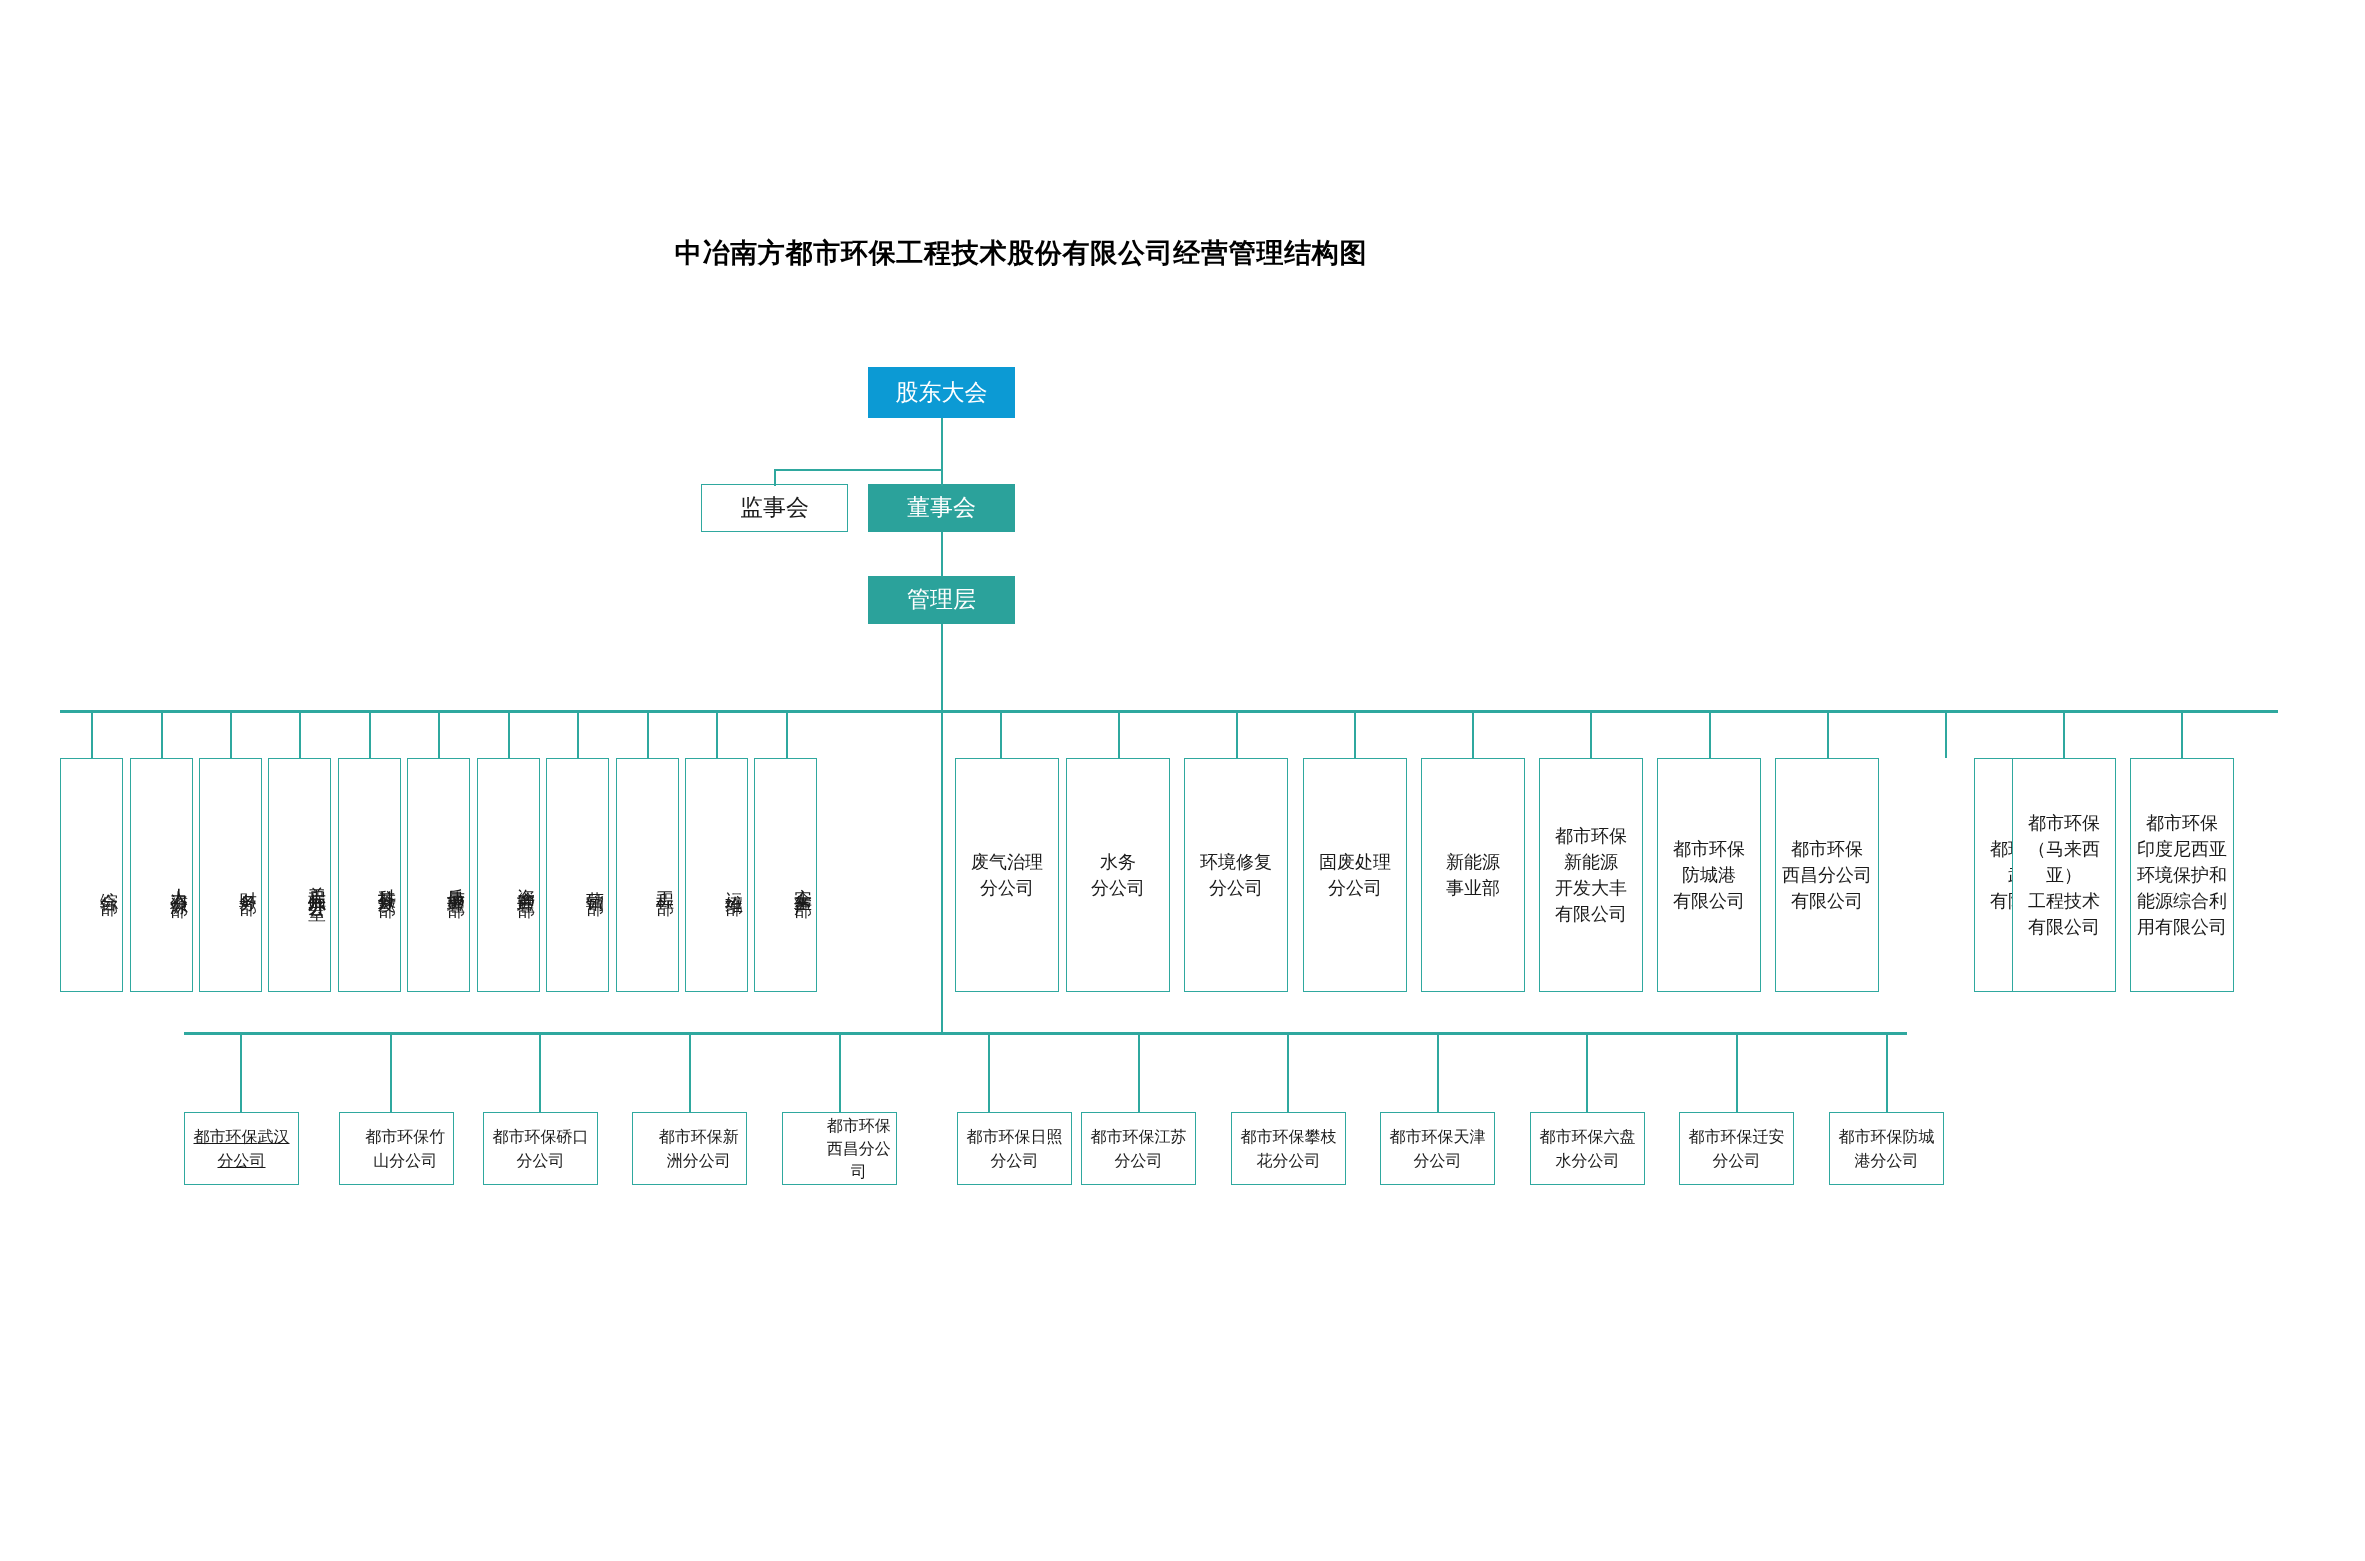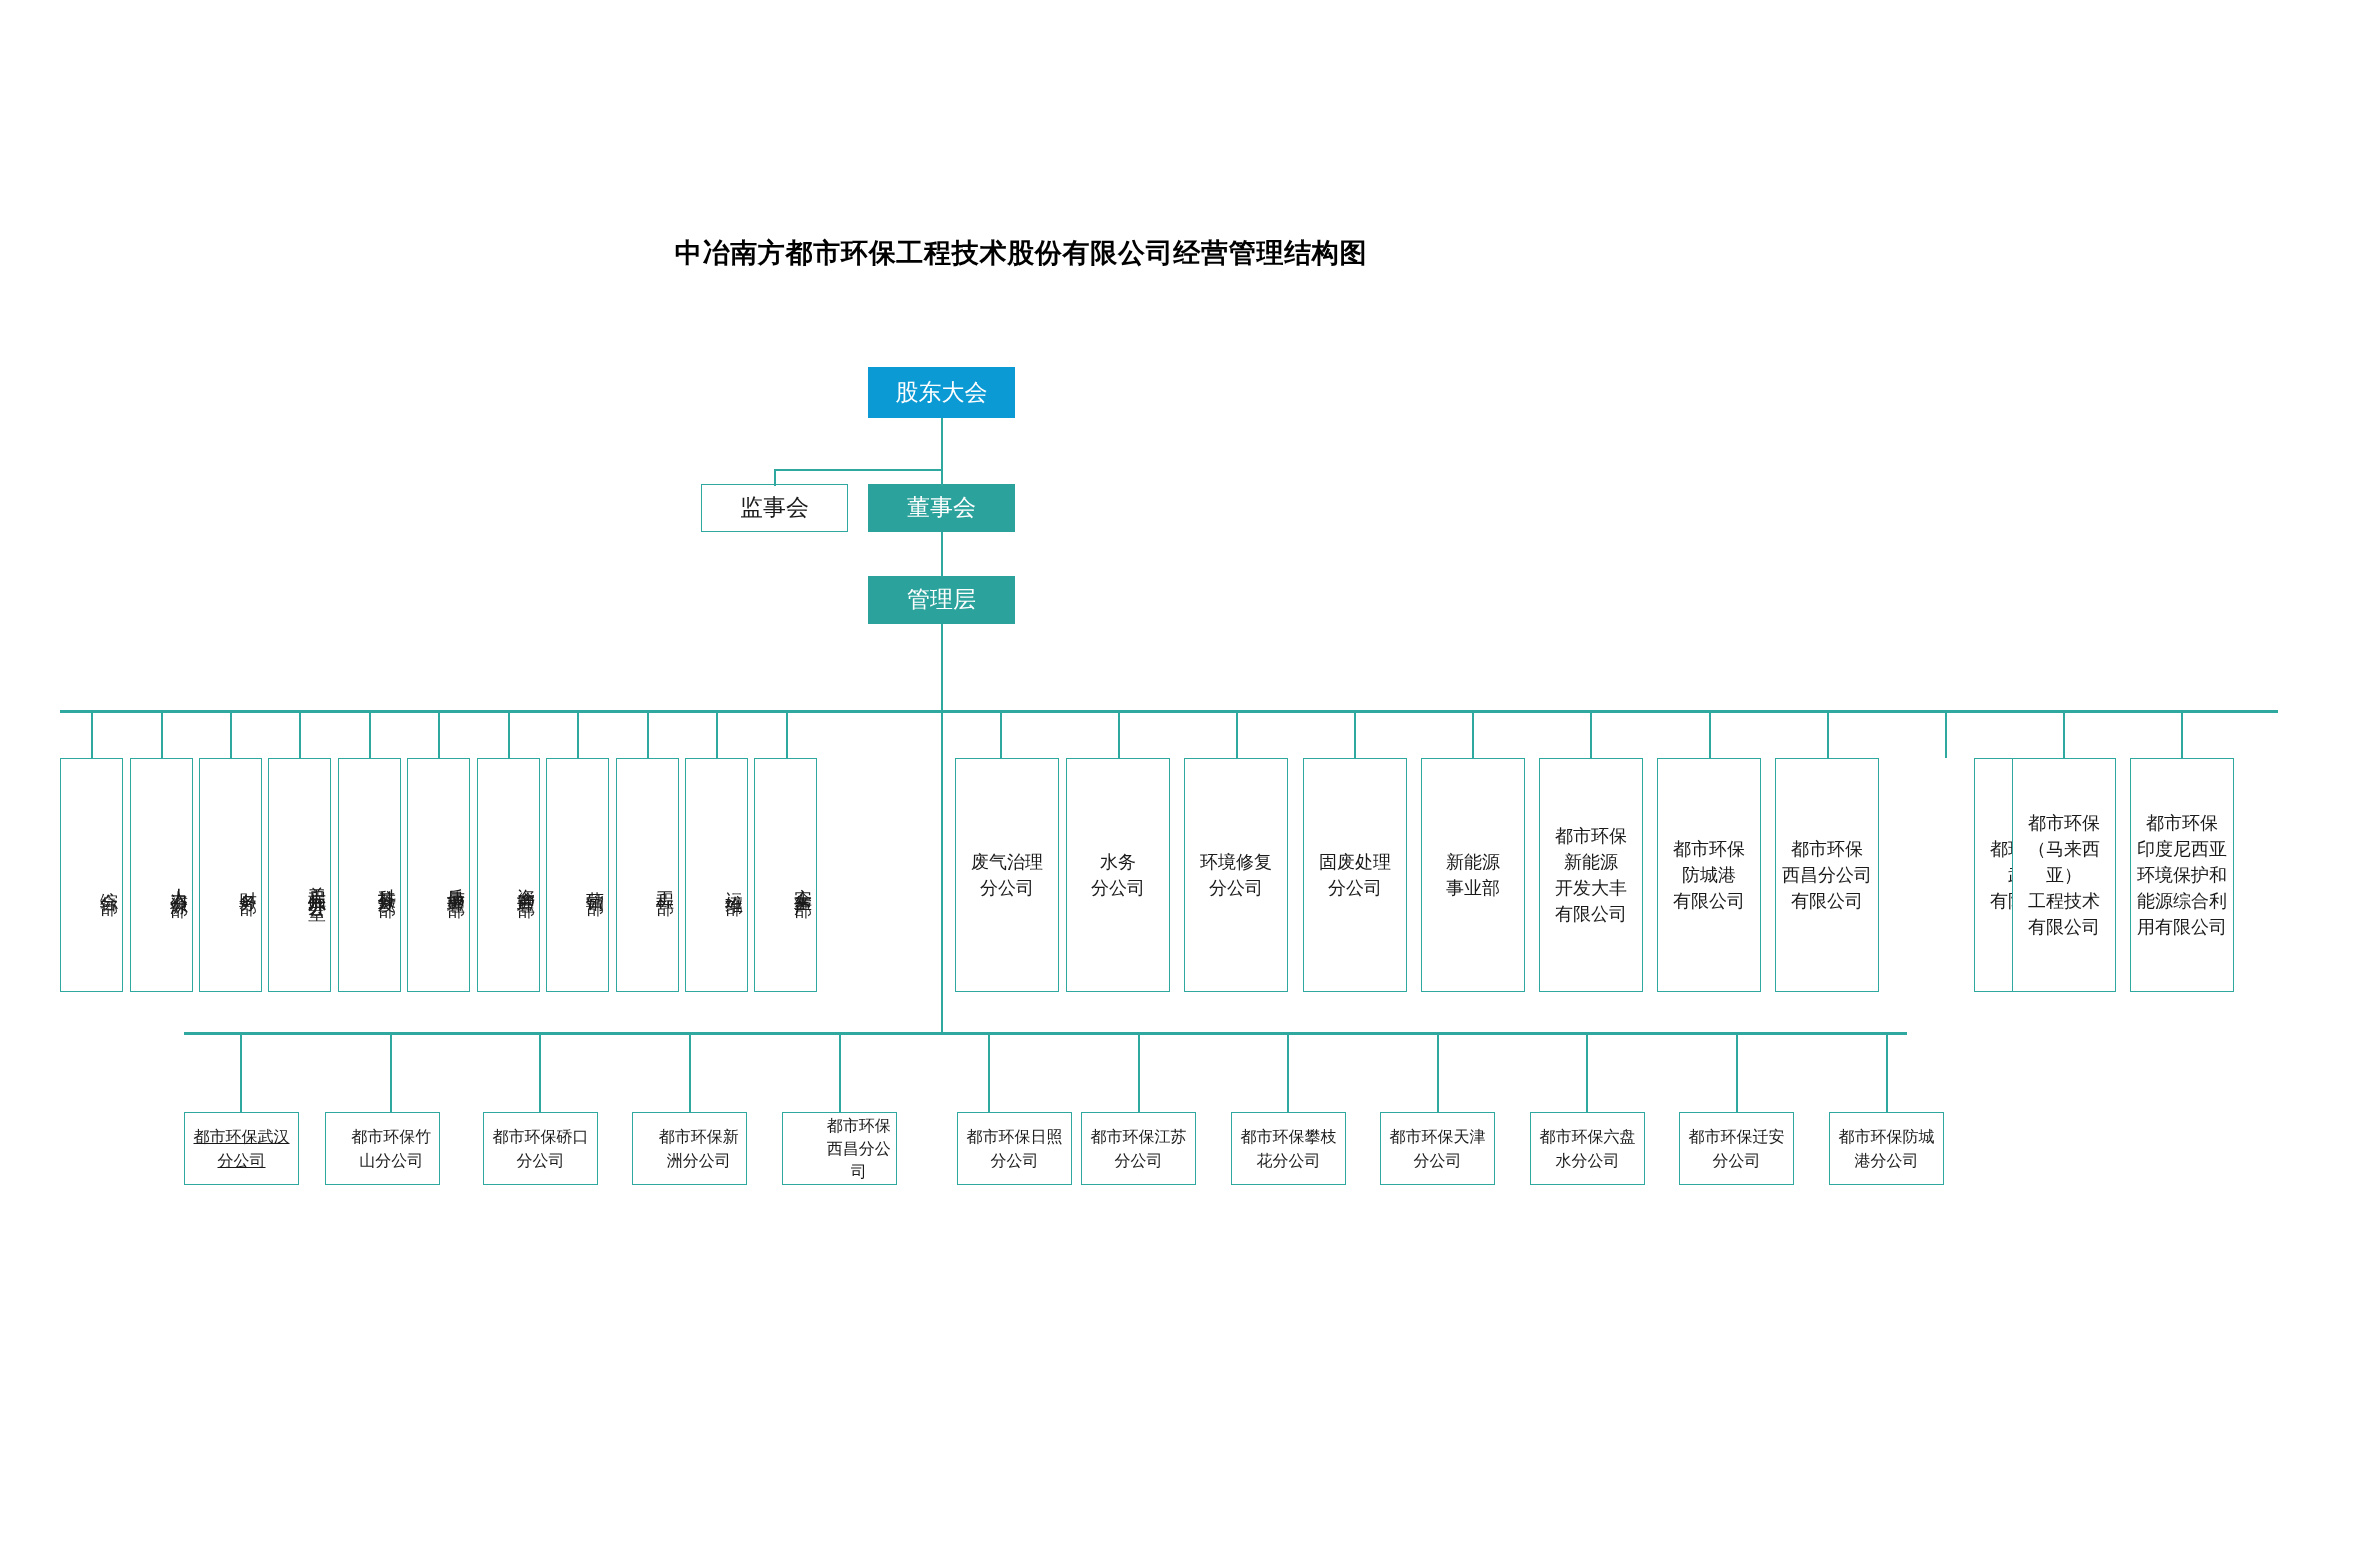--- a/index.html
+++ b/index.html
@@ -247,21 +247,21 @@
           <span class="txt">环境保护和</span>
           <span class="txt">能源综合利</span>
           <span class="txt">用有限公司</span>
         </div>
       </div>
       <div class="ln v" style="left:240px;top:1032px;height:80px;"></div>
       <div class="node outline branch" style="left: 184px; text-decoration: underline;">
         <div><span class="txt">都市环保</span><span class="txt">武汉分公司</span></div>
       </div>
       <div class="ln v" style="left:390px;top:1032px;height:80px;"></div>
-      <div class="node outline branch" style="left: 325px; padding-left: 20px;">
+      <div class="node outline branch" style="left: 339px; padding-left: 20px;">
         <div><span class="txt">都市环保</span><span class="txt">竹山分公司</span></div>
       </div>
       <div class="ln v" style="left:539px;top:1032px;height:80px;"></div>
       <div class="node outline branch" style="left: 483px;">
         <div><span class="txt">都市环保</span><span class="txt">硚口分公司</span></div>
       </div>
       <div class="ln v" style="left:689px;top:1032px;height:80px;"></div>
       <div class="node outline branch" style="left: 632px; padding-left: 21px;">
         <div><span class="txt">都市环保</span><span class="txt">新洲分公司</span></div>
       </div>

